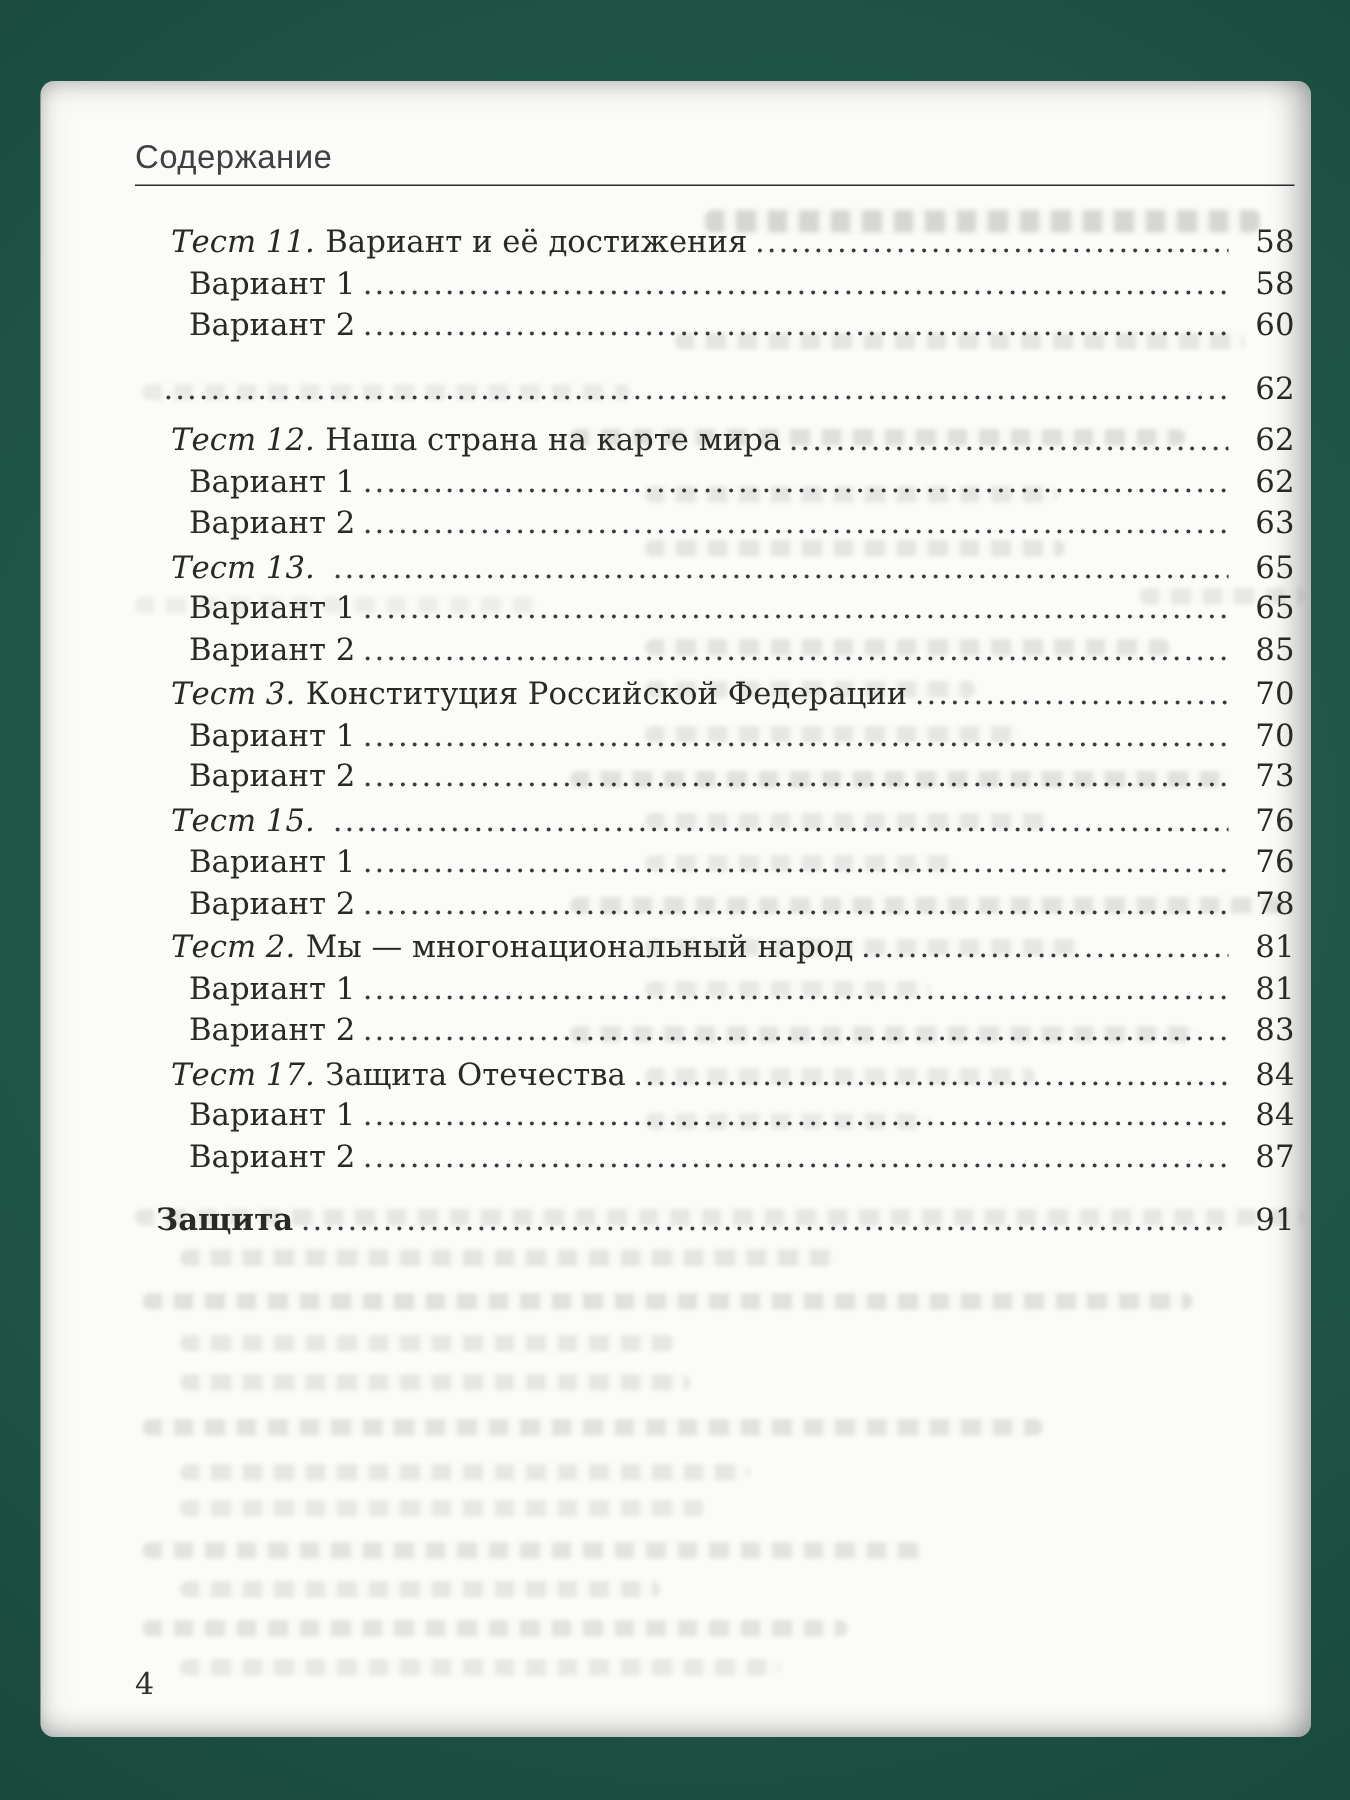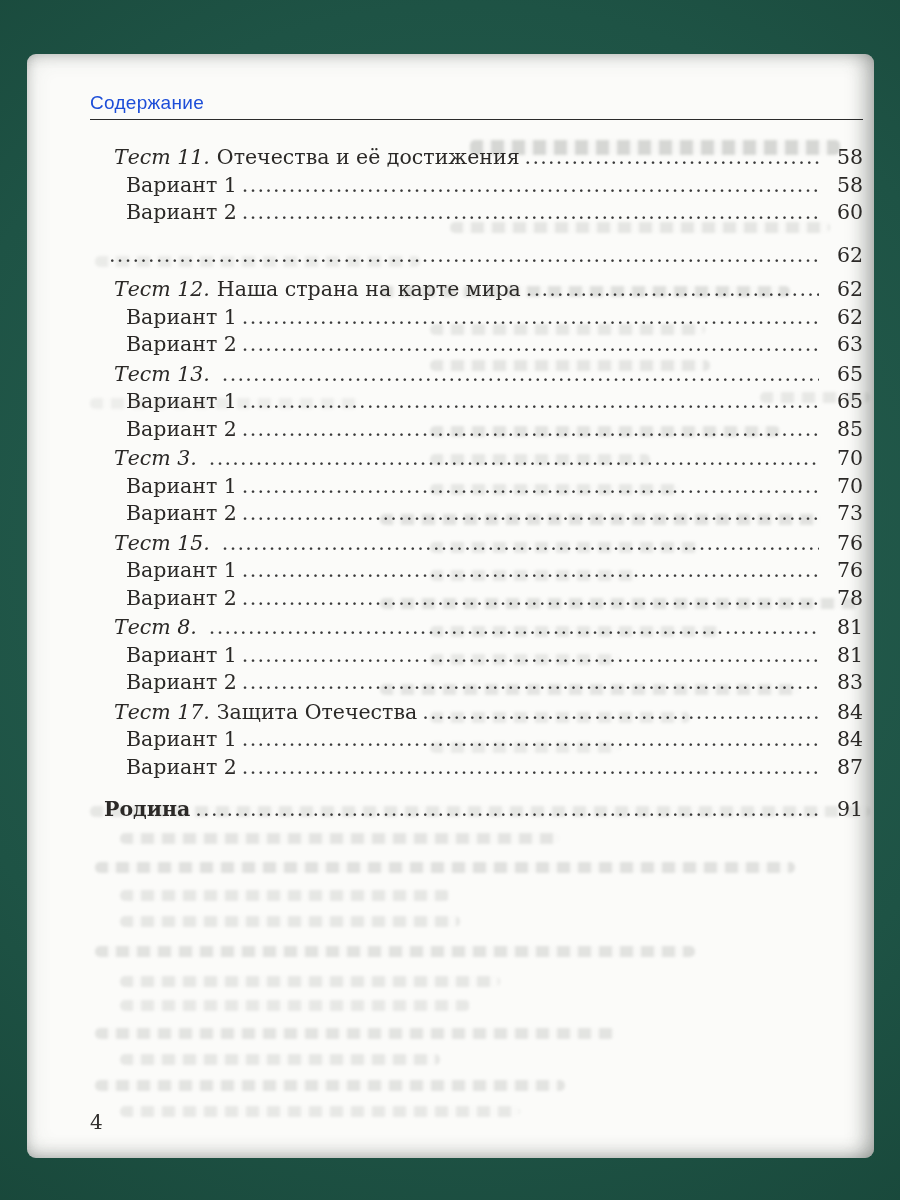--- a/index.html
+++ b/index.html
@@ -22,21 +22,21 @@
       inset -16px 0 20px -8px rgba(75,82,78,.38),
       inset 5px 0 12px -5px rgba(75,82,78,.20),
       inset 0 -12px 18px -9px rgba(75,82,78,.24),
       inset 0 10px 14px -9px rgba(75,82,78,.16);
   }
 
   .content{position:absolute;inset:0;padding:38px 11px 0 63px;}
 
   .running-header{
     font-family:"Liberation Sans",sans-serif;
-    font-size:19px;color:#1d4ed8;letter-spacing:.3px;
+    font-size:22px;color:#404040;letter-spacing:.3px;
     padding-bottom:5px;border-bottom:1.6px solid #2b2b2b;
   }
 
   .toc{margin-top:24px;margin-left:14px;position:relative;z-index:2;}
 
   .toc-row{
     display:flex;align-items:center;
     line-height:27.5px;font-size:20.5px;color:#2b2927;
     white-space:nowrap;
   }
@@ -74,21 +74,21 @@
   <div class="page">
     <div class="content">
 
       <div class="running-header">
         <span>Содержание</span>
       </div>
 
       <div class="toc" id="toc-list">
           <div class="toc-row test">
             <span class="toc-label">Тест 11.</span>
-            <span class="toc-title">Отечества и её достижения</span>
+            <span class="toc-title">Вариант и её достижения</span>
             <span class="dots">..................................................................................................................................</span>
             <span class="toc-page">58</span>
           </div>
           <div class="toc-row variant">
             <span class="toc-title">Вариант 1</span>
             <span class="dots">..................................................................................................................................</span>
             <span class="toc-page">58</span>
           </div>
           <div class="toc-row variant">
             <span class="toc-title">Вариант 2</span>
@@ -125,20 +125,21 @@
             <span class="dots">..................................................................................................................................</span>
             <span class="toc-page">65</span>
           </div>
           <div class="toc-row variant">
             <span class="toc-title">Вариант 2</span>
             <span class="dots">..................................................................................................................................</span>
             <span class="toc-page">85</span>
           </div>
           <div class="toc-row test">
             <span class="toc-label">Тест 3.</span>
+            <span class="toc-title">Конституция Российской Федерации</span>
             <span class="dots">..................................................................................................................................</span>
             <span class="toc-page">70</span>
           </div>
           <div class="toc-row variant">
             <span class="toc-title">Вариант 1</span>
             <span class="dots">..................................................................................................................................</span>
             <span class="toc-page">70</span>
           </div>
           <div class="toc-row variant">
             <span class="toc-title">Вариант 2</span>
@@ -154,21 +155,22 @@
             <span class="toc-title">Вариант 1</span>
             <span class="dots">..................................................................................................................................</span>
             <span class="toc-page">76</span>
           </div>
           <div class="toc-row variant">
             <span class="toc-title">Вариант 2</span>
             <span class="dots">..................................................................................................................................</span>
             <span class="toc-page">78</span>
           </div>
           <div class="toc-row test">
-            <span class="toc-label">Тест 8.</span>
+            <span class="toc-label">Тест 2.</span>
+            <span class="toc-title">Мы — многонациональный народ</span>
             <span class="dots">..................................................................................................................................</span>
             <span class="toc-page">81</span>
           </div>
           <div class="toc-row variant">
             <span class="toc-title">Вариант 1</span>
             <span class="dots">..................................................................................................................................</span>
             <span class="toc-page">81</span>
           </div>
           <div class="toc-row variant">
             <span class="toc-title">Вариант 2</span>
@@ -185,21 +187,21 @@
             <span class="toc-title">Вариант 1</span>
             <span class="dots">..................................................................................................................................</span>
             <span class="toc-page">84</span>
           </div>
           <div class="toc-row variant">
             <span class="toc-title">Вариант 2</span>
             <span class="dots">..................................................................................................................................</span>
             <span class="toc-page">87</span>
           </div>
           <div class="toc-row section gap">
-            <span class="toc-title">Родина</span>
+            <span class="toc-title">Защита</span>
             <span class="dots">..................................................................................................................................</span>
             <span class="toc-page">91</span>
           </div>
         </div>
     </div>
 
     <div class="page-num">4</div>
 
     <div id="ghosts">
         <div class="ghost strong" style="top: 86px; left: 443px; width: 370px; opacity: 0.5;"></div>

